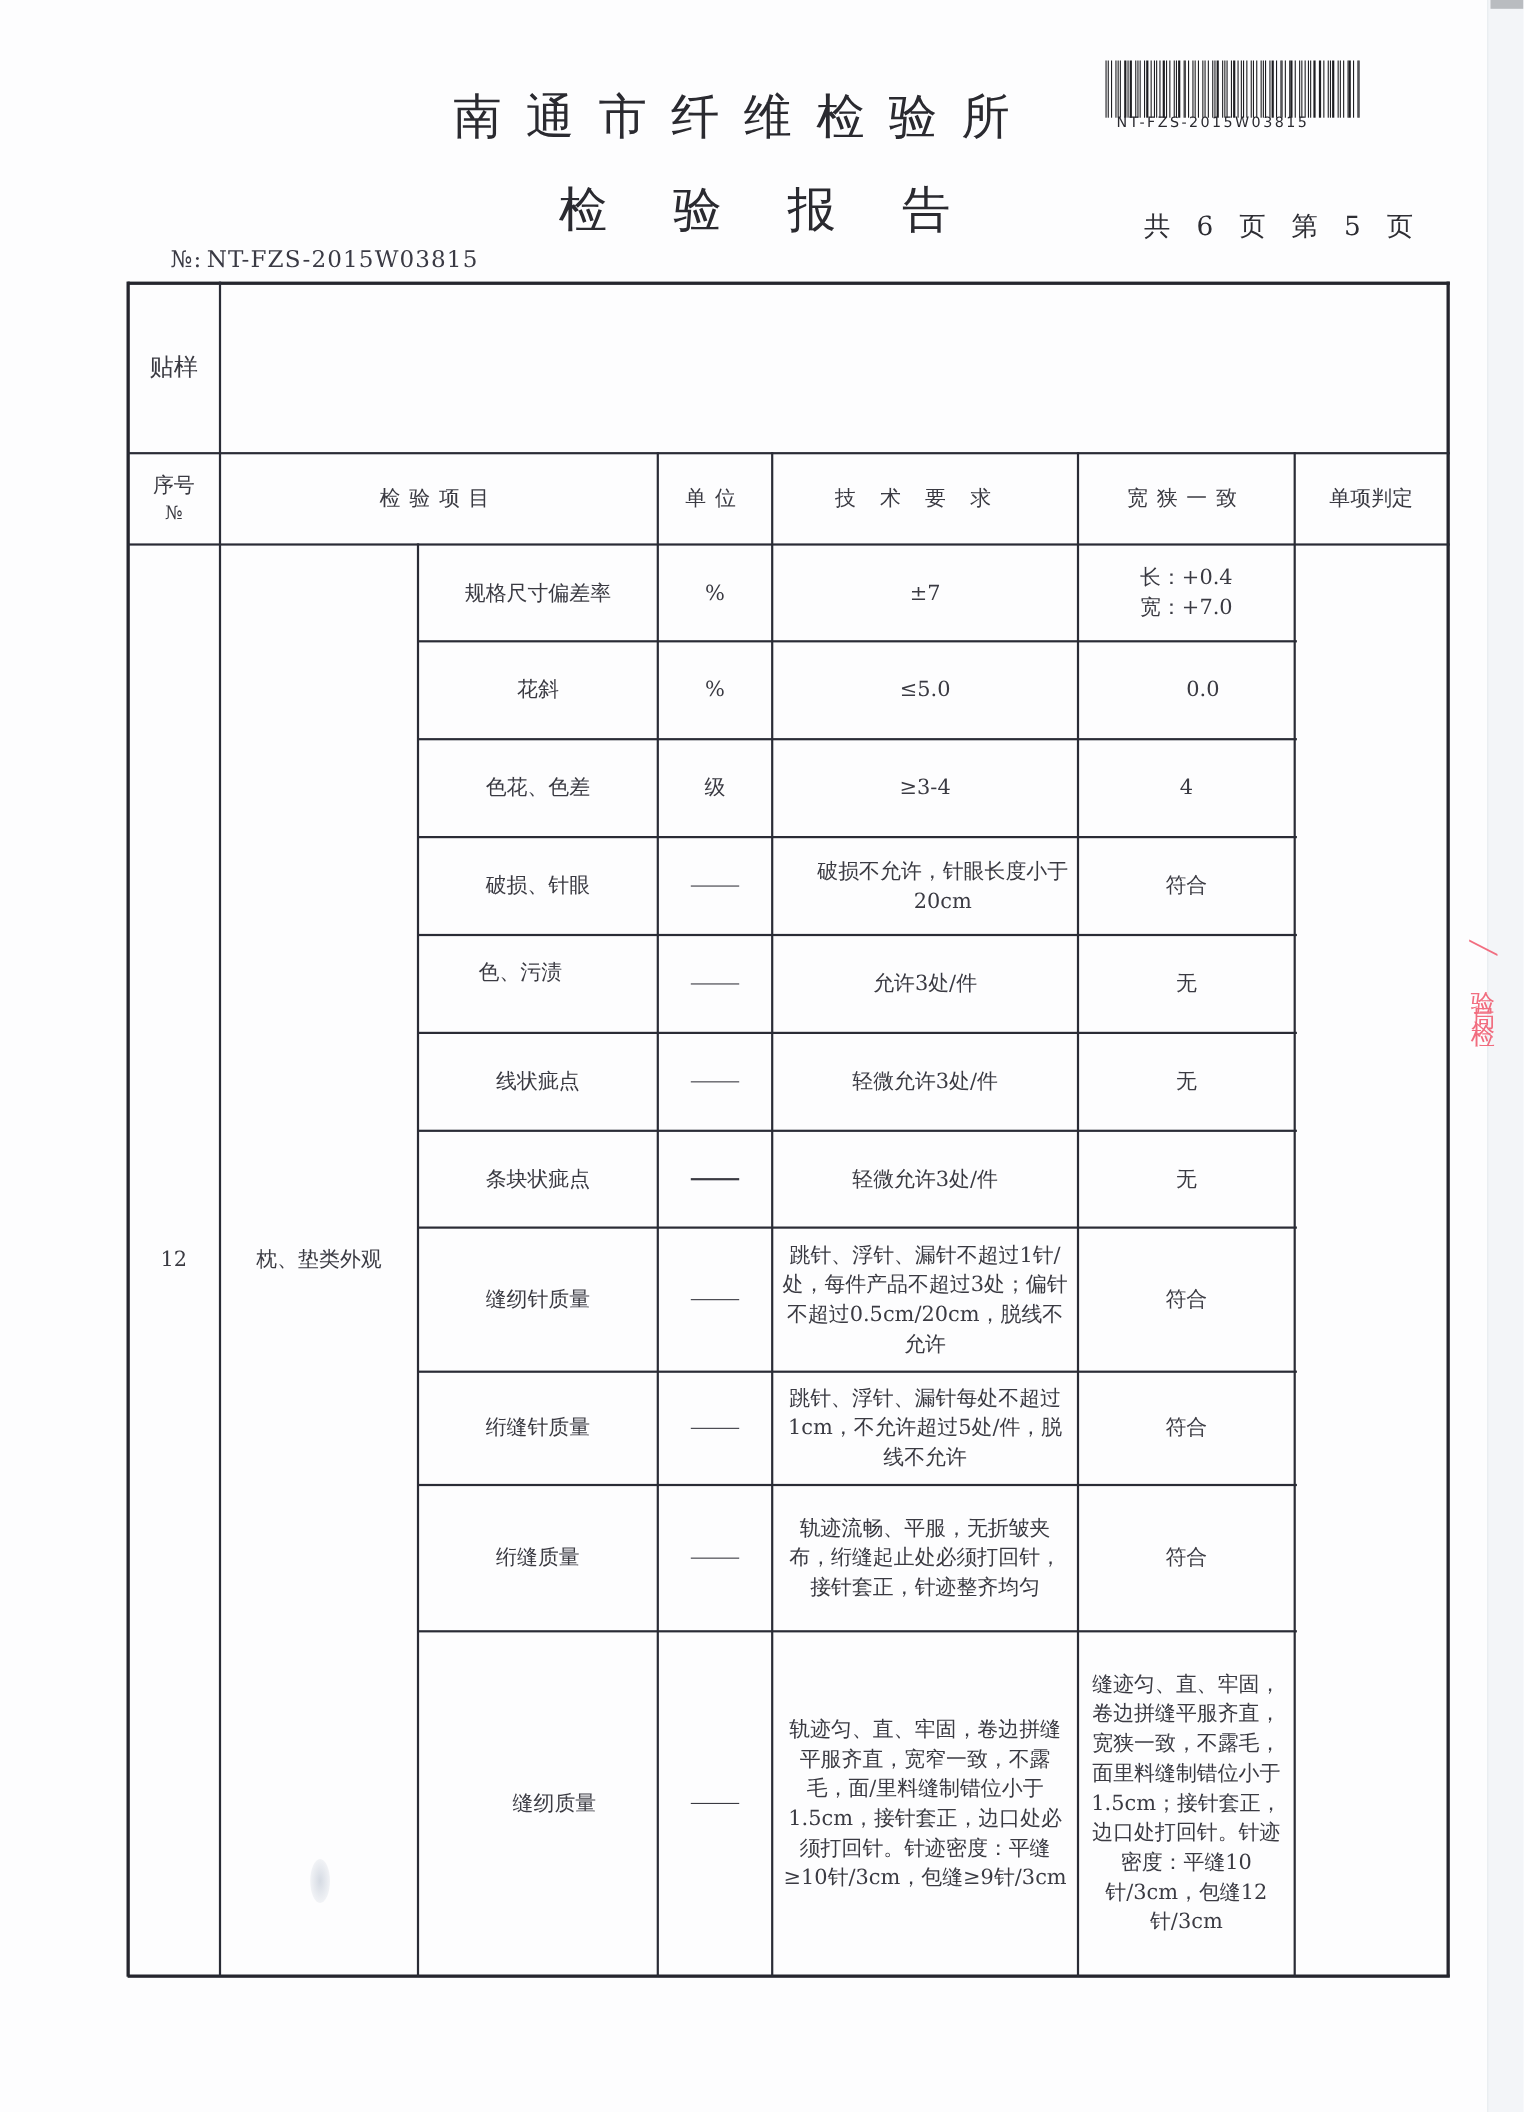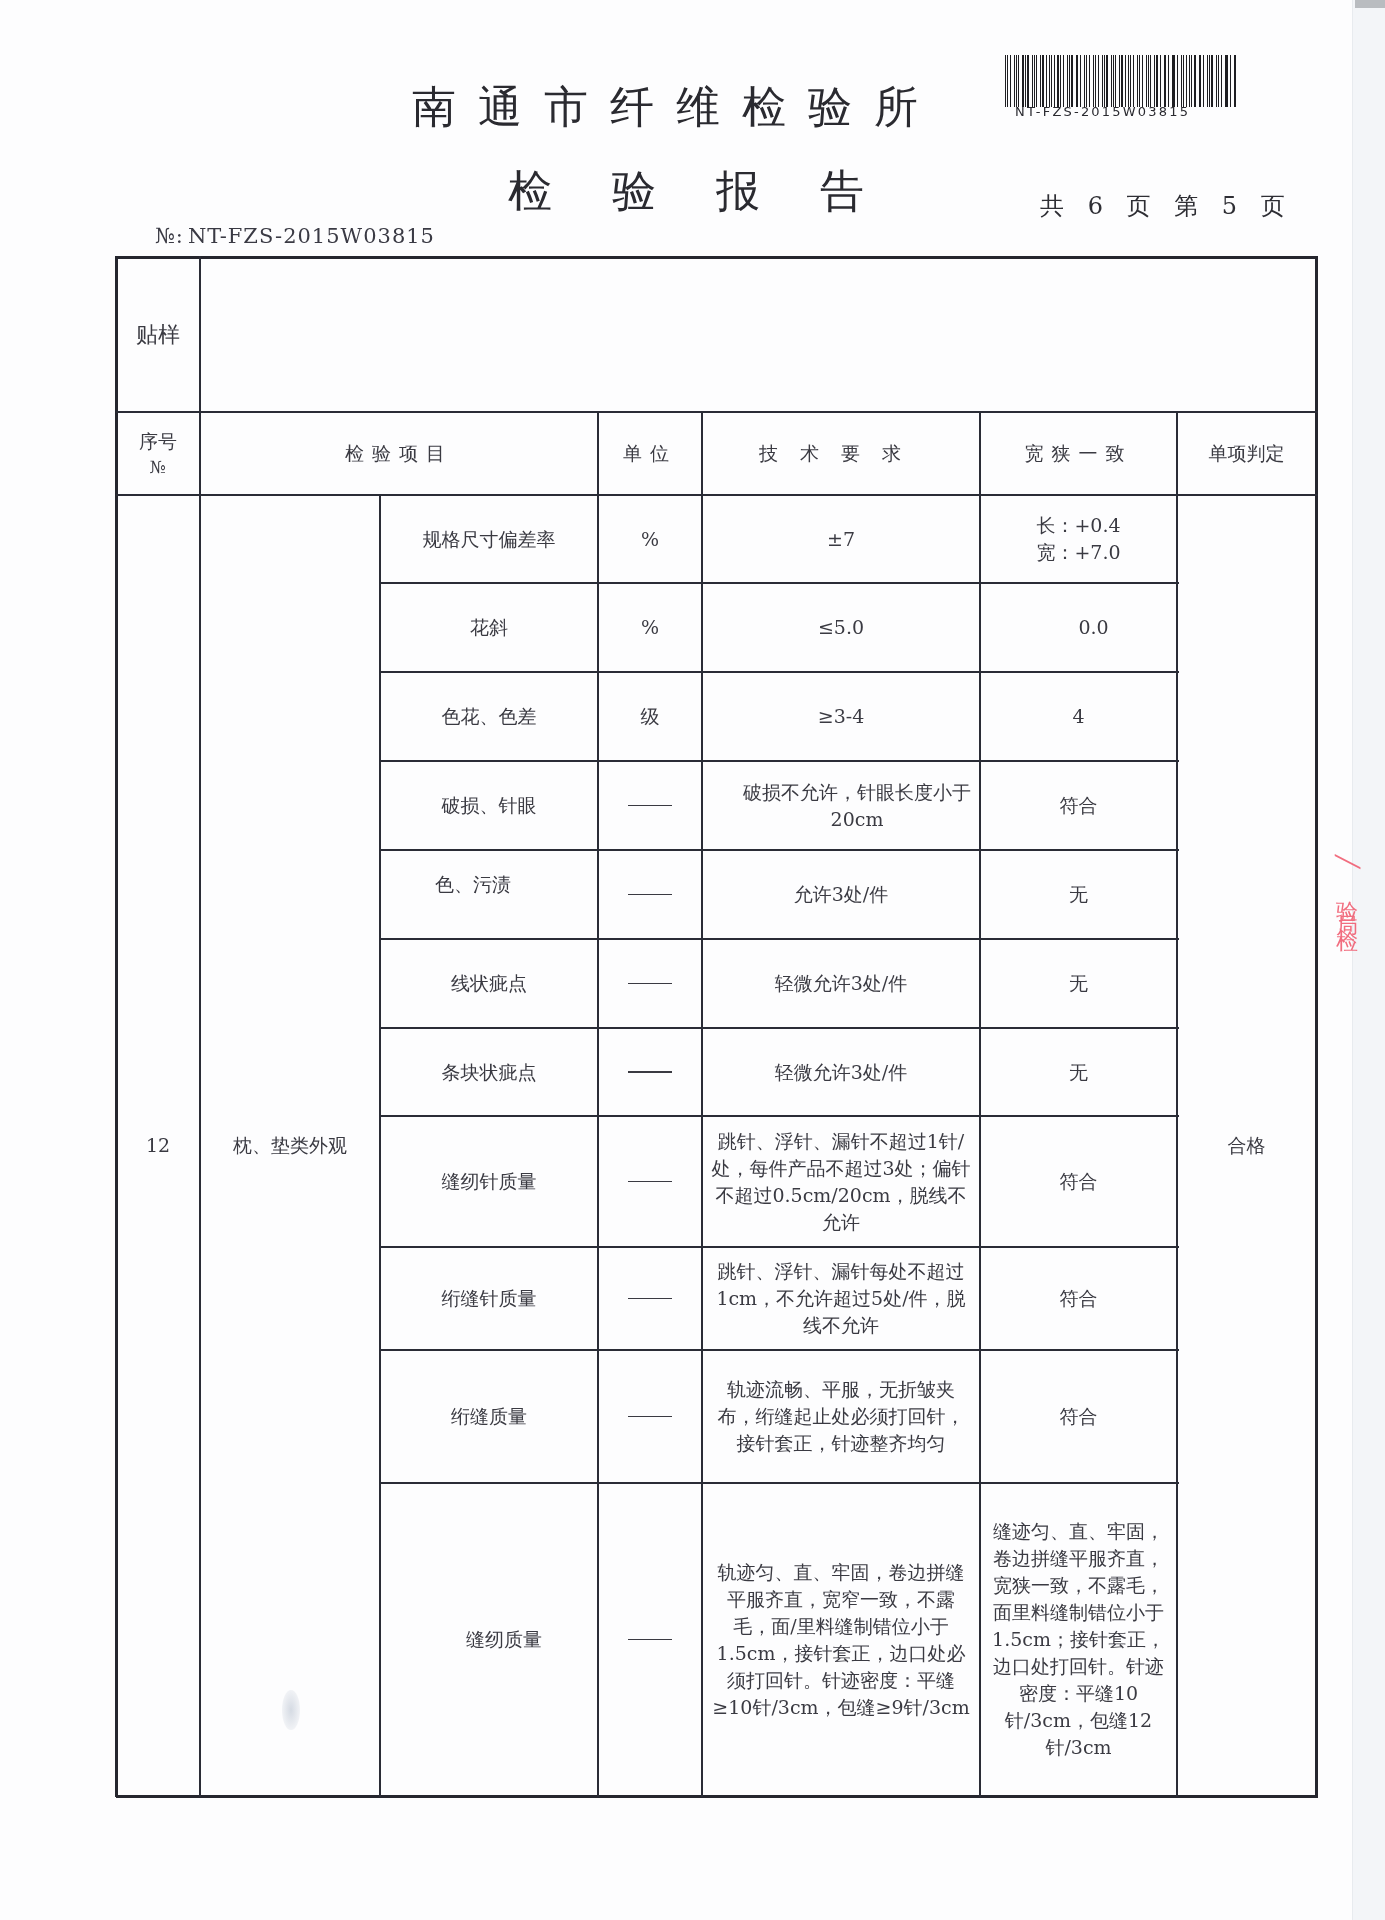--- a/index.html
+++ b/index.html
@@ -142,21 +142,20 @@
     <span style="font-size:17px;">№</span>
   </div>
   <div class="cell hdr" style="left:200px;top:412px;width:398px;height:83px;">检验项目</div>
   <div class="cell hdr" style="left:598px;top:412px;width:104px;height:83px;">单位</div>
   <div class="cell" style="left:702px;top:412px;width:278px;height:83px;letter-spacing:22px;">技术要求</div>
   <div class="cell hdr" style="left:980px;top:412px;width:197px;height:83px;">宽狭一致</div>
   <div class="cell" style="left:1177px;top:412px;width:139px;height:83px;">单项判定</div>
 
   <div class="cell" style="left:116px;top:495px;width:84px;height:1301px;">12</div>
   <div class="cell" style="left:200px;top:495px;width:180px;height:1301px;">枕、垫类外观</div>
-  <div class="cell" style="left:1177px;top:495px;width:139px;height:1301px;">合格</div>
 
   <div id="rows">
       <div class="cell" style="left: 380px; top: 495px; width: 218px; height: 88px; white-space: pre-line;">规格尺寸偏差率</div>
       <div class="cell" style="left: 598px; top: 495px; width: 104px; height: 88px; white-space: pre-line;">%</div>
       <div class="cell" style="left: 702px; top: 495px; width: 278px; height: 88px; white-space: pre-line; padding: 0px 8px;">±7</div>
       <div class="cell" style="left: 980px; top: 495px; width: 197px; height: 88px; white-space: pre-line;">长：+0.4
 宽：+7.0</div>
       <div class="cell" style="left: 380px; top: 583px; width: 218px; height: 89px; white-space: pre-line;">花斜</div>
       <div class="cell" style="left: 598px; top: 583px; width: 104px; height: 89px; white-space: pre-line;">%</div>
       <div class="cell" style="left: 702px; top: 583px; width: 278px; height: 89px; white-space: pre-line; padding: 0px 8px;">≤5.0</div>

